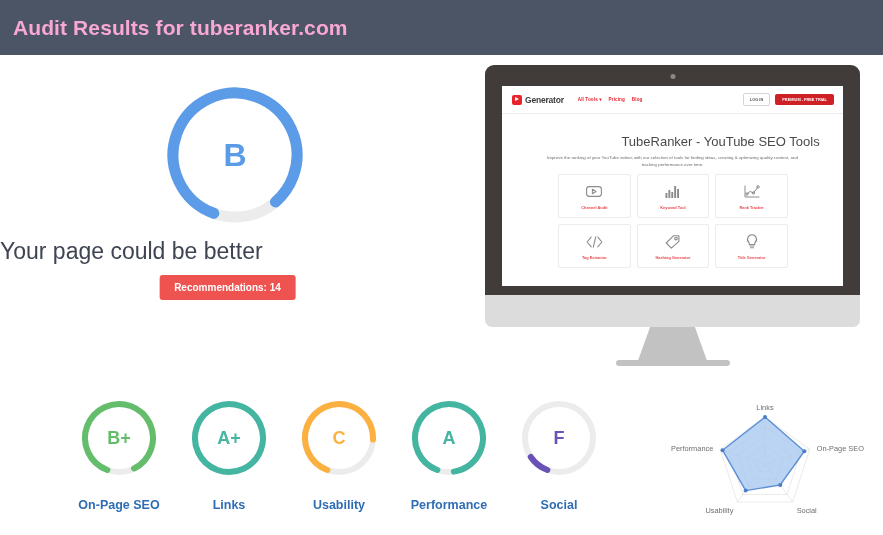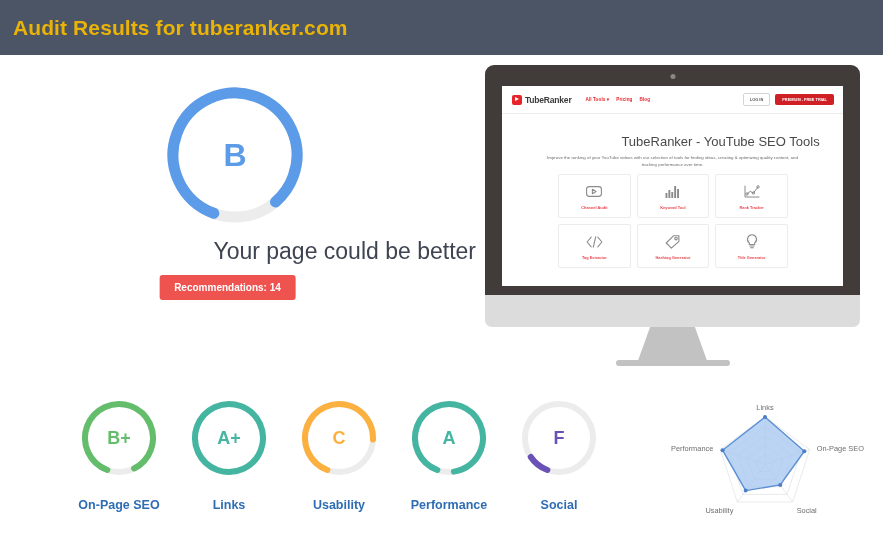--- a/index.html
+++ b/index.html
@@ -9,35 +9,35 @@
     -webkit-font-smoothing:antialiased;
   }
   .page{position:relative;width:883px;height:535px;}
 
   
   .header{
     position:absolute;left:0;top:0;width:883px;height:55px;
     background:#4b5565;display:flex;align-items:center;
   }
   .header-title{
-    color:#eab308;font-size:21px;font-weight:700;margin-left:13px;letter-spacing:.1px;
+    color:#f9a8d4;font-size:21px;font-weight:700;margin-left:13px;letter-spacing:.1px;
   }
 
   
   .grade-block{position:absolute;left:0;top:55px;width:455px;height:250px;}
   .main-ring{position:absolute;left:163px;top:28px;width:144px;height:144px;}
   .main-ring svg{display:block;}
   .main-grade-letter{
     position:absolute;left:0;top:0;width:144px;height:144px;
     display:flex;align-items:center;justify-content:center;
     font-size:32px;font-weight:700;color:#5b9be8;
   }
   .grade-message{
-    position:absolute;left:0;top:183px;width:455px;text-align:right;
-    font-size:23px;color:#3e4451;font-weight:400;padding-left:21px;
+    position:absolute;left:0;top:183px;width:455px;text-align:left;
+    font-size:23px;color:#3e4451;font-weight:400;
   }
   .rec-badge{
     position:absolute;left:50%;top:220px;transform:translateX(-50%);
     background:#ef5350;color:#fff;font-size:10px;font-weight:700;
     padding:7px 15px;border-radius:3px;white-space:nowrap;
   }
 
   
   .monitor{position:absolute;left:485px;top:65px;width:375px;height:305px;}
   .bezel{
@@ -152,21 +152,21 @@
   </div>
 
   <div class="monitor">
     <div class="bezel">
       <div class="cam"></div>
       <div class="screen">
 
         <div class="site-nav">
           <div class="brand">
             <span class="brand-mark"></span>
-            <span class="brand-text">TubeRanker</span>
+            <span class="brand-text">Generator</span>
           </div>
           <div class="nav-links">
             <span class="nav-link">All Tools  ▾</span>
             <span class="nav-link">Pricing</span>
             <span class="nav-link">Blog</span>
           </div>
           <div class="nav-right">
             <span class="btn-login">LOG IN</span>
             <span class="btn-trial">PREMIUM - FREE TRIAL</span>
           </div>

